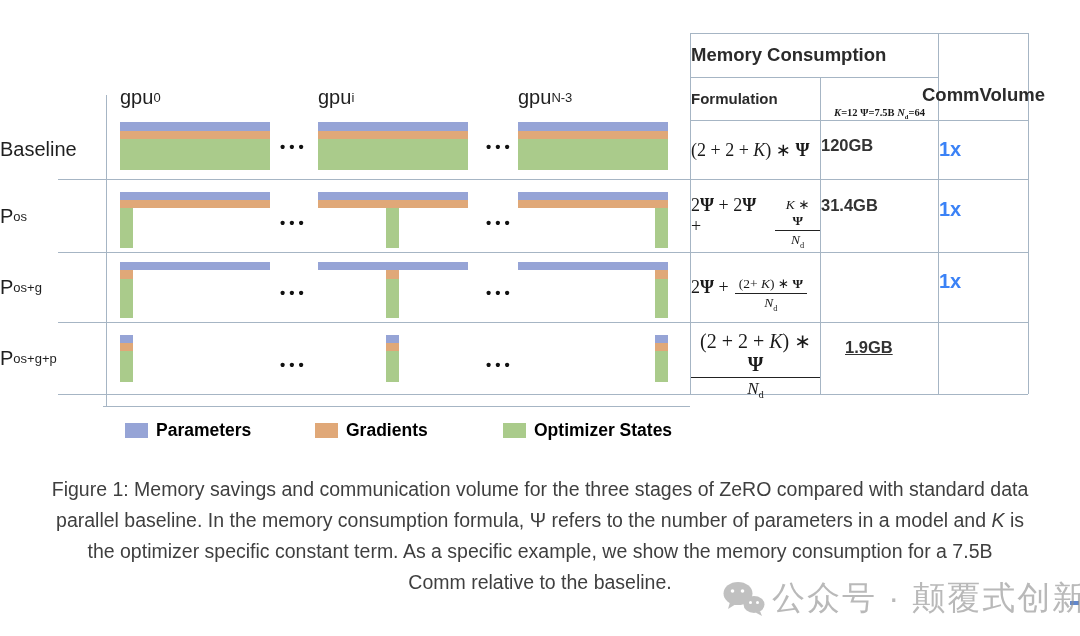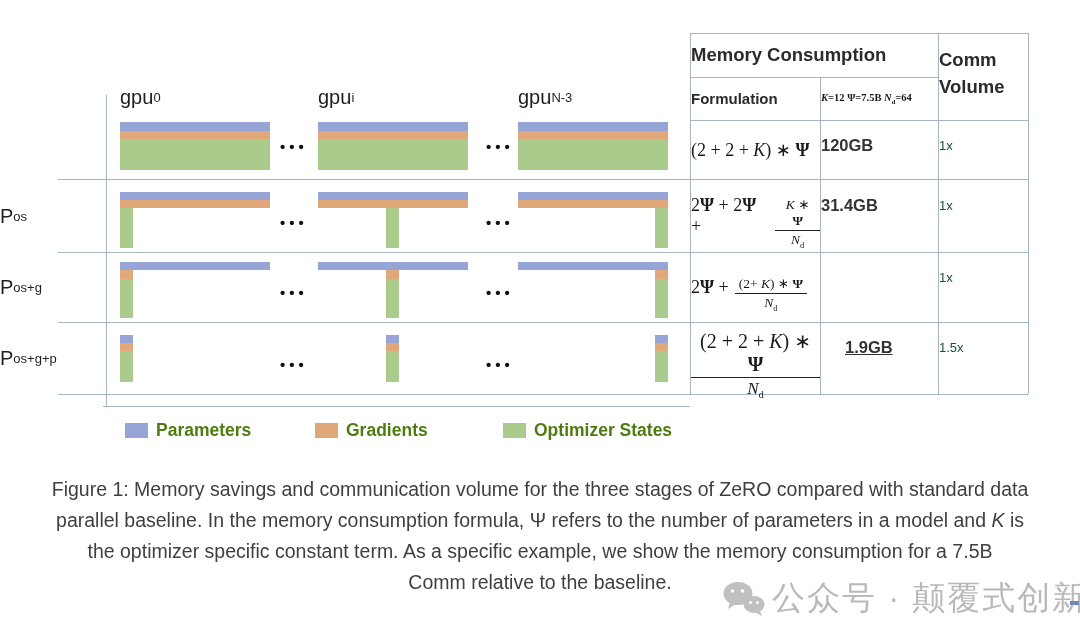--- a/index.html
+++ b/index.html
@@ -1,46 +1,46 @@
 <!DOCTYPE html>
 <html><head>
 <meta charset="utf-8">
 <style>
   html,body{margin:0;padding:0;background:#fff;}
   .canvas{position:relative;width:1080px;height:636px;background:#fff;overflow:hidden;
           font-family:"Liberation Sans",sans-serif;color:#262626;}
   .abs{position:absolute;}
   .line{position:absolute;background:#a6b5c4;}
   .center{display:flex;align-items:center;}
-  .colcenter{display:flex;flex-direction:column;align-items:flex-start;justify-content:center;}
+  .colcenter{display:flex;flex-direction:row;align-items:flex-end;justify-content:center;}
   .sub{font-size:13px;vertical-align:-4px;}
   .rowlabel{font-size:20px;color:#1f1f1f;}
   .gpuhdr{font-size:20px;color:#1f1f1f;}
   .dots{font-size:15px;font-weight:bold;letter-spacing:4px;color:#111;}
   .th-big{font-size:18.5px;font-weight:600;color:#2b2b2b;}
   .th-small{font-size:15px;font-weight:600;color:#2b2b2b;}
   .th-tiny{font-size:10.5px;font-weight:700;color:#2b2b2b;}
   .math{font-family:"Liberation Serif",serif;font-style:normal;color:#1a1a1a;}
   .math b{font-style:normal;font-weight:bold;}
   .math i{font-style:italic;}
   .math sub{font-size:0.62em;}
   .formula{font-size:18px;}
   .frac{display:inline-block;vertical-align:middle;text-align:center;margin-left:6px;margin-top:14px;}
   .frac .num{display:block;border-bottom:1.4px solid #222;padding:0 4px 1px 4px;}
   .frac .den{display:block;padding-top:1px;}
   .frac-sm{font-size:13.5px;}
   .frac-big .num{font-size:20px;}
   .frac-big .den{font-size:17px;}
   .cellval{font-size:16.5px;font-weight:600;color:#333;}
-  .commval{font-size:13px;font-weight:400;color:#14532d;}
+  .commval{font-size:20px;font-weight:700;color:#3b82f6;}
   .valcell{align-items:flex-start !important;padding-top:16px;box-sizing:border-box;}
   .commcell{align-items:flex-start !important;padding-top:18px;box-sizing:border-box;}
   .legend-item{position:absolute;top:420px;display:flex;align-items:center;gap:8px;}
   .legend-swatch{width:23px;height:15px;}
-  .legend-label{font-size:17.5px;font-weight:700;color:#4d7c0f;}
+  .legend-label{font-size:17.5px;font-weight:700;color:#000000;}
   .caption{position:absolute;left:0;top:474px;width:1080px;text-align:center;
            font-size:19.5px;line-height:31px;color:#3f3f3f;}
   .caption .kital{font-style:italic;}
   .caption a{color:#2e6fb7;text-decoration:underline;cursor:pointer;}
   .watermark{position:absolute;left:722px;top:576px;display:flex;align-items:center;gap:6px;
              opacity:0.62;z-index:5;}
   .wmtext{font-size:33px;letter-spacing:2px;color:#8f8f8f;white-space:nowrap;
           font-family:"Liberation Sans",sans-serif;}
   .bluedash{position:absolute;left:1070px;top:601px;width:9px;height:4px;background:#4472c4;opacity:.85;}
 </style>
@@ -70,20 +70,24 @@
   </div>
   <div class="abs center gpuhdr" style="left:318px;top:84px;width:150px;height:26px;">
     <span>gpu</span>
       <span class="sub">i</span>
   </div>
   <div class="abs center gpuhdr" style="left:518px;top:84px;width:150px;height:26px;">
     <span>gpu</span>
       <span class="sub">N-3</span>
   </div>
 
+  <div class="abs center rowlabel" style="left:0;top:120px;width:100px;height:59px;">
+    <span>Baseline</span>
+      <span class="sub"></span>
+  </div>
   <div class="abs center rowlabel" style="left:0;top:180px;width:100px;height:72px;">
     <span>P</span>
       <span class="sub">os</span>
   </div>
   <div class="abs center rowlabel" style="left:0;top:252px;width:100px;height:70px;">
     <span>P</span>
       <span class="sub">os+g</span>
   </div>
   <div class="abs center rowlabel" style="left:0;top:322px;width:100px;height:72px;">
     <span>P</span>
@@ -190,23 +194,20 @@
 
   <div class="abs center commcell commval" style="left:939px;top:120px;width:89px;height:59px;">
       <span>1x</span>
     </div>
   <div class="abs center commcell commval" style="left:939px;top:180px;width:89px;height:72px;">
       <span>1x</span>
     </div>
   <div class="abs center commcell commval" style="left:939px;top:252px;width:89px;height:70px;">
       <span>1x</span>
     </div>
-  <div class="abs center commcell commval" style="left:939px;top:322px;width:89px;height:72px;">
-      <span>1.5x</span>
-    </div>
 
   <div class="legend-item" style="left:125px;">
     <span class="legend-swatch" style="background: rgb(150, 164, 214);"></span>
     <span class="legend-label">Parameters</span>
   </div>
   <div class="legend-item" style="left:315px;">
     <span class="legend-swatch" style="background: rgb(224, 168, 120);"></span>
     <span class="legend-label">Gradients</span>
   </div>
   <div class="legend-item" style="left:503px;">

